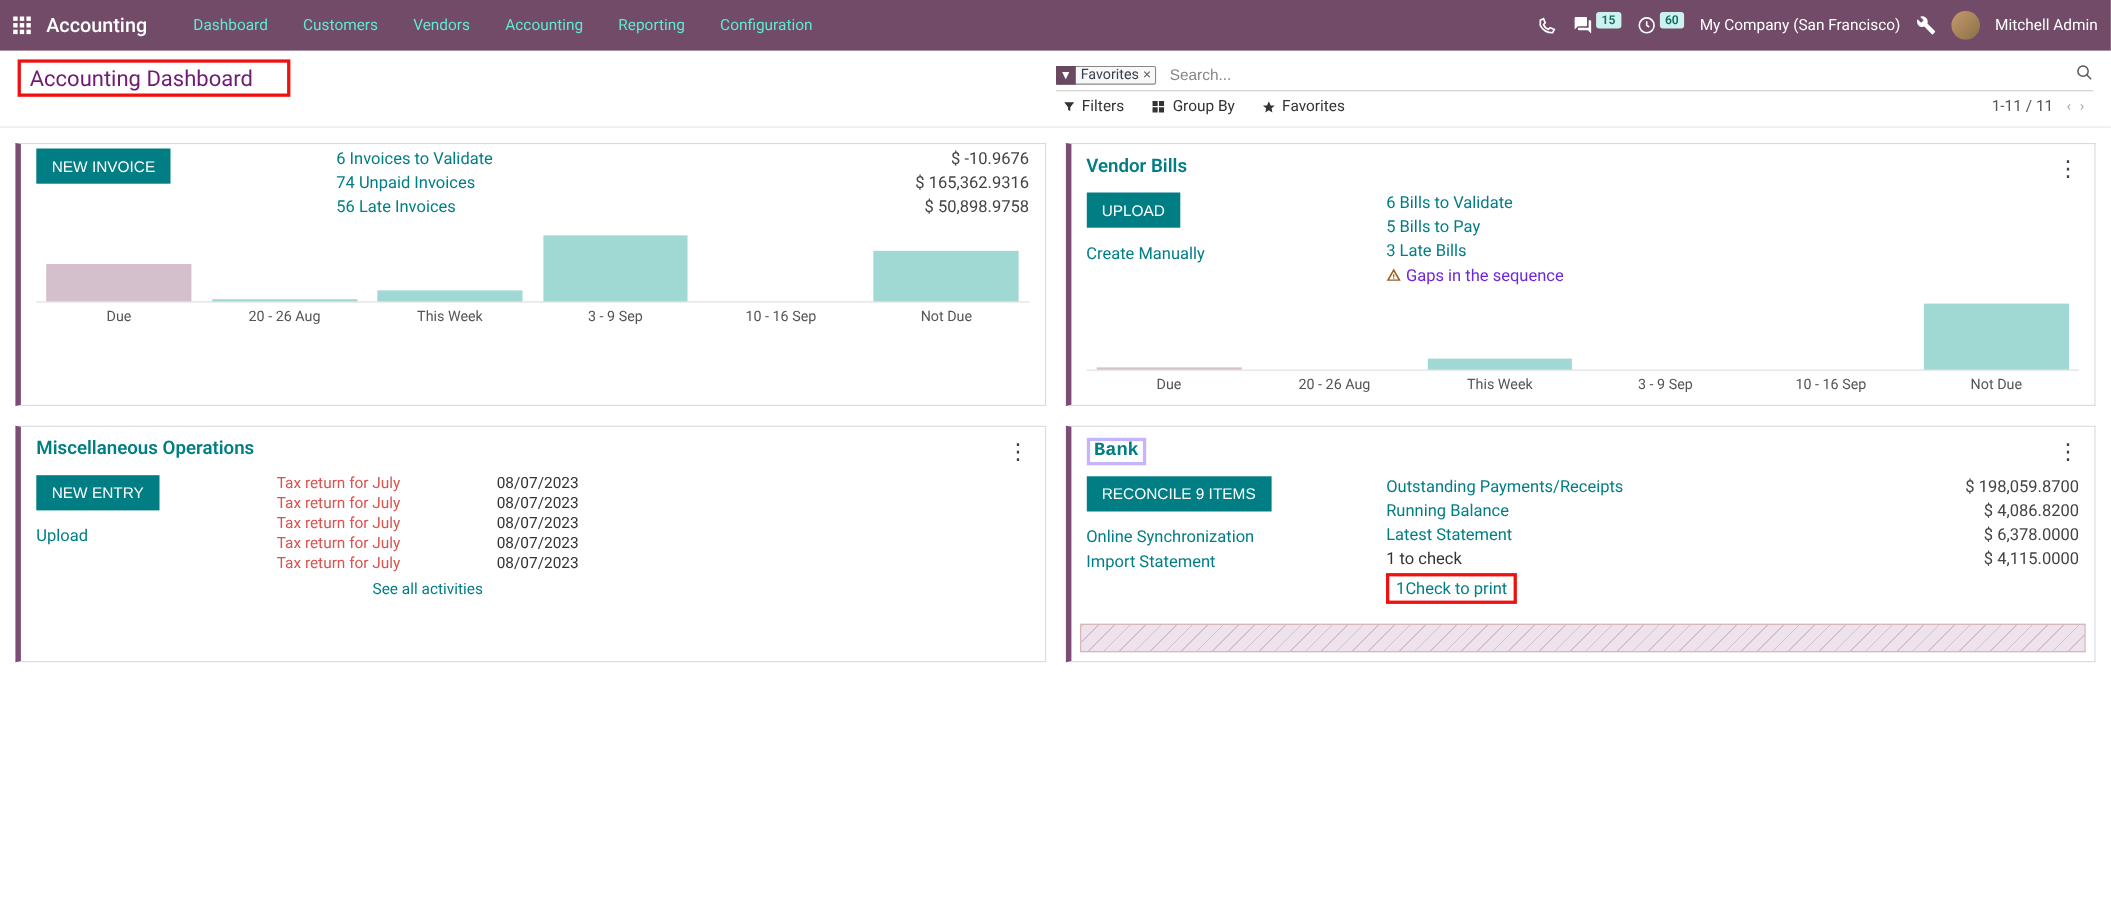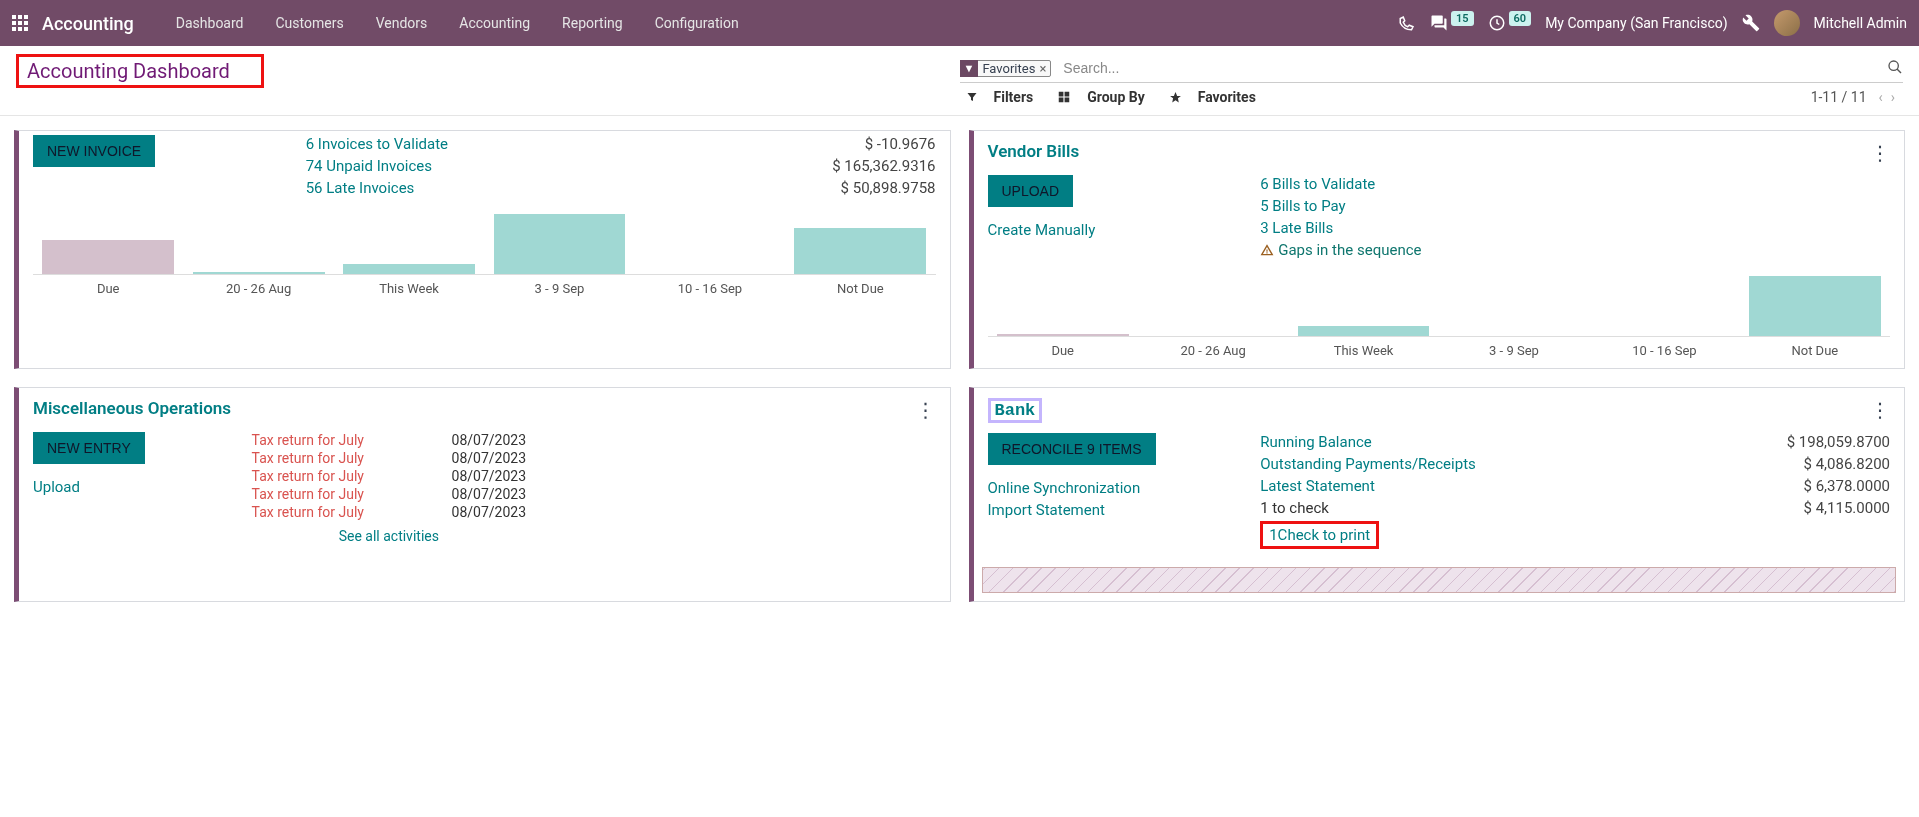--- a/index.html
+++ b/index.html
@@ -4,58 +4,58 @@
   <style>
     * { margin: 0; padding: 0; box-sizing: border-box; }
     body { font-family: -apple-system, BlinkMacSystemFont, "Segoe UI", Roboto, sans-serif; font-size: 14px; color: #374151; background: #fff; }
     
     
     .navbar { background: #714B67; color: #fff; height: 46px; display: flex; align-items: center; padding: 0 12px; }
     .navbar-left { display: flex; align-items: center; gap: 4px; }
     .apps-icon { display: grid; grid-template-columns: repeat(3, 4px); grid-template-rows: repeat(3, 4px); gap: 2px; margin-right: 10px; cursor: pointer; }
     .apps-icon span { background: #fff; width: 4px; height: 4px; }
     .brand { font-size: 18px; font-weight: 500; margin-right: 24px; }
-    .nav-link { color: #e5e5e5; padding: 0 14px; font-size: 14px; cursor: pointer; height: 46px; display: flex; align-items: center; }
+    .nav-link { color: #5eead4; padding: 0 14px; font-size: 14px; cursor: pointer; height: 46px; display: flex; align-items: center; }
     .navbar-right { margin-left: auto; display: flex; align-items: center; gap: 14px; }
     .nav-icon { color: #fff; cursor: pointer; display: flex; align-items: flex-end; }
     .badge { background: #ccf2ef; color: #0e6b62; font-size: 11px; font-weight: 600; padding: 1px 5px; border-radius: 3px; margin-left: 3px; position: relative; top: -6px; }
     .avatar { width: 26px; height: 26px; border-radius: 50%; background: linear-gradient(135deg,#c59a6d,#8b6f47); }
     
     
     .control-row { display: flex; align-items: flex-start; padding: 8px 16px 4px; }
     .breadcrumb-box { border: 3px solid #e11; padding: 2px 8px; width: 248px; }
     .breadcrumb-title { font-size: 20px; color: #701a75; }
     .search-area { margin-left: auto; width: 50%; }
     .search-box { border-bottom: 1px solid #ccc; display: flex; align-items: center; padding: 2px 0; }
     .filter-pill { border: 1px solid #888; border-radius: 2px; display: inline-flex; align-items: center; padding: 0 4px; margin-right: 8px; font-size: 13px; background: #f8f8f8; }
     .filter-pill-icon { background: #6b4862; color: #fff; padding: 2px 4px; margin: -1px 4px -1px -5px; font-size: 11px; }
     .search-input { border: none; outline: none; flex: 1; font-size: 14px; padding: 4px; }
     .search-input::placeholder { color: #888; }
     .search-icon { color: #666; cursor: pointer; }
     .toolbar-row { display: flex; align-items: center; padding: 4px 6px; gap: 24px; font-size: 14px; color: #333; justify-content: space-between; }
     .toolbar-left { display: flex; gap: 24px; }
-    .tb-btn { display: flex; align-items: center; gap: 16px; cursor: pointer; font-weight: 700; text-align: right; }
+    .tb-btn { display: flex; align-items: center; gap: 6px; cursor: pointer; font-weight: 400; text-align: right; }
     .pager { display: flex; align-items: center; gap: 10px; color: #555; }
     .pager-arrows { display: flex; gap: 4px; }
     .pager-arrow { color: #aaa; cursor: pointer; padding: 2px; }
     
     
     .kanban-area { padding: 14px; display: grid; grid-template-columns: 1fr 1fr; gap: 18px; background: #fff; border-top: 1px solid #e5e5e5;}
     .card { border: 1px solid #d8dadf; background: #fff; border-left: 5px solid #7c4d74; position: relative; }
     .card-header { display: flex; justify-content: space-between; padding: 10px 14px 6px; }
     .card-title { color: #017e84; font-size: 17px; font-weight: 600; cursor: pointer; }
     .kebab-dots::before { content: "⋮"; font-size: 20px; }
     .card-body { display: flex; padding: 4px 14px 14px; gap: 20px; }
     .card-col { display: flex; flex-direction: column; gap: 4px; }
     .col-action { width: 28%; }
     .col-links { width: 40%; }
     .col-amounts { flex: 1; text-align: right; }
-    .btn-primary { background: #017e84; color: #0f172a; border: none; padding: 8px 14px; font-size: 14px; font-weight: 500; cursor: pointer; align-self: flex-start; }
+    .btn-primary { background: #017e84; color: #ffffff; border: none; padding: 8px 14px; font-size: 14px; font-weight: 500; cursor: pointer; align-self: flex-start; }
     .link { color: #017e84; cursor: pointer; font-size: 15px; }
-    .link-warn { color: #0f766e; cursor: pointer; font-size: 15px; display: flex; align-items: center; gap: 4px;}
+    .link-warn { color: #6d28d9; cursor: pointer; font-size: 15px; display: flex; align-items: center; gap: 4px;}
     .amount { font-size: 15px; color: #444; }
     .sublink { color: #017e84; cursor: pointer; font-size: 15px; }
     .red-box { border: 3px solid #c4b5fd; display: inline-block; padding: 0 4px; font-family: Liberation Mono, monospace; }
     .red-box-sm { border: 3px solid #e11; display: inline-block; padding: 2px 6px; }
     
     
     .chart-wrap { padding: 0 14px 10px; }
     .chart { display: flex; align-items: flex-end; height: 64px; border-bottom: 1px solid #ddd; }
     .chart-group { flex: 1; display: flex; align-items: flex-end; justify-content: center; height: 100%; margin: 0 2px;}
     .bar { width: 90%; }
@@ -324,22 +324,22 @@
       <span class="red-box"><span class="card-title">Bank</span></span>
       <span class="kebab-dots"></span>
     </div>
     <div class="card-body">
       <div class="card-col col-action">
         <button class="btn-primary">RECONCILE 9 ITEMS</button>
         <span class="sublink" style="margin-top:10px;">Online Synchronization</span>
         <span class="sublink">Import Statement</span>
       </div>
       <div class="card-col col-links">
+        <span class="link">Outstanding Payments/Receipts</span>
         <span class="link">Running Balance</span>
-        <span class="link">Outstanding Payments/Receipts</span>
         <span class="link">Latest Statement</span>
         <span style="position:relative;">
            <span class="hidden-text link" style="color:#333;">1 to check</span>
         </span>
         <span><span class="red-box-sm"><span class="link">1Check to print</span></span></span>
       </div>
       <div class="card-col col-amounts">
         <span class="amount">$ 198,059.8700</span>
         <span class="amount">$ 4,086.8200</span>
         <span class="amount">$ 6,378.0000</span>

